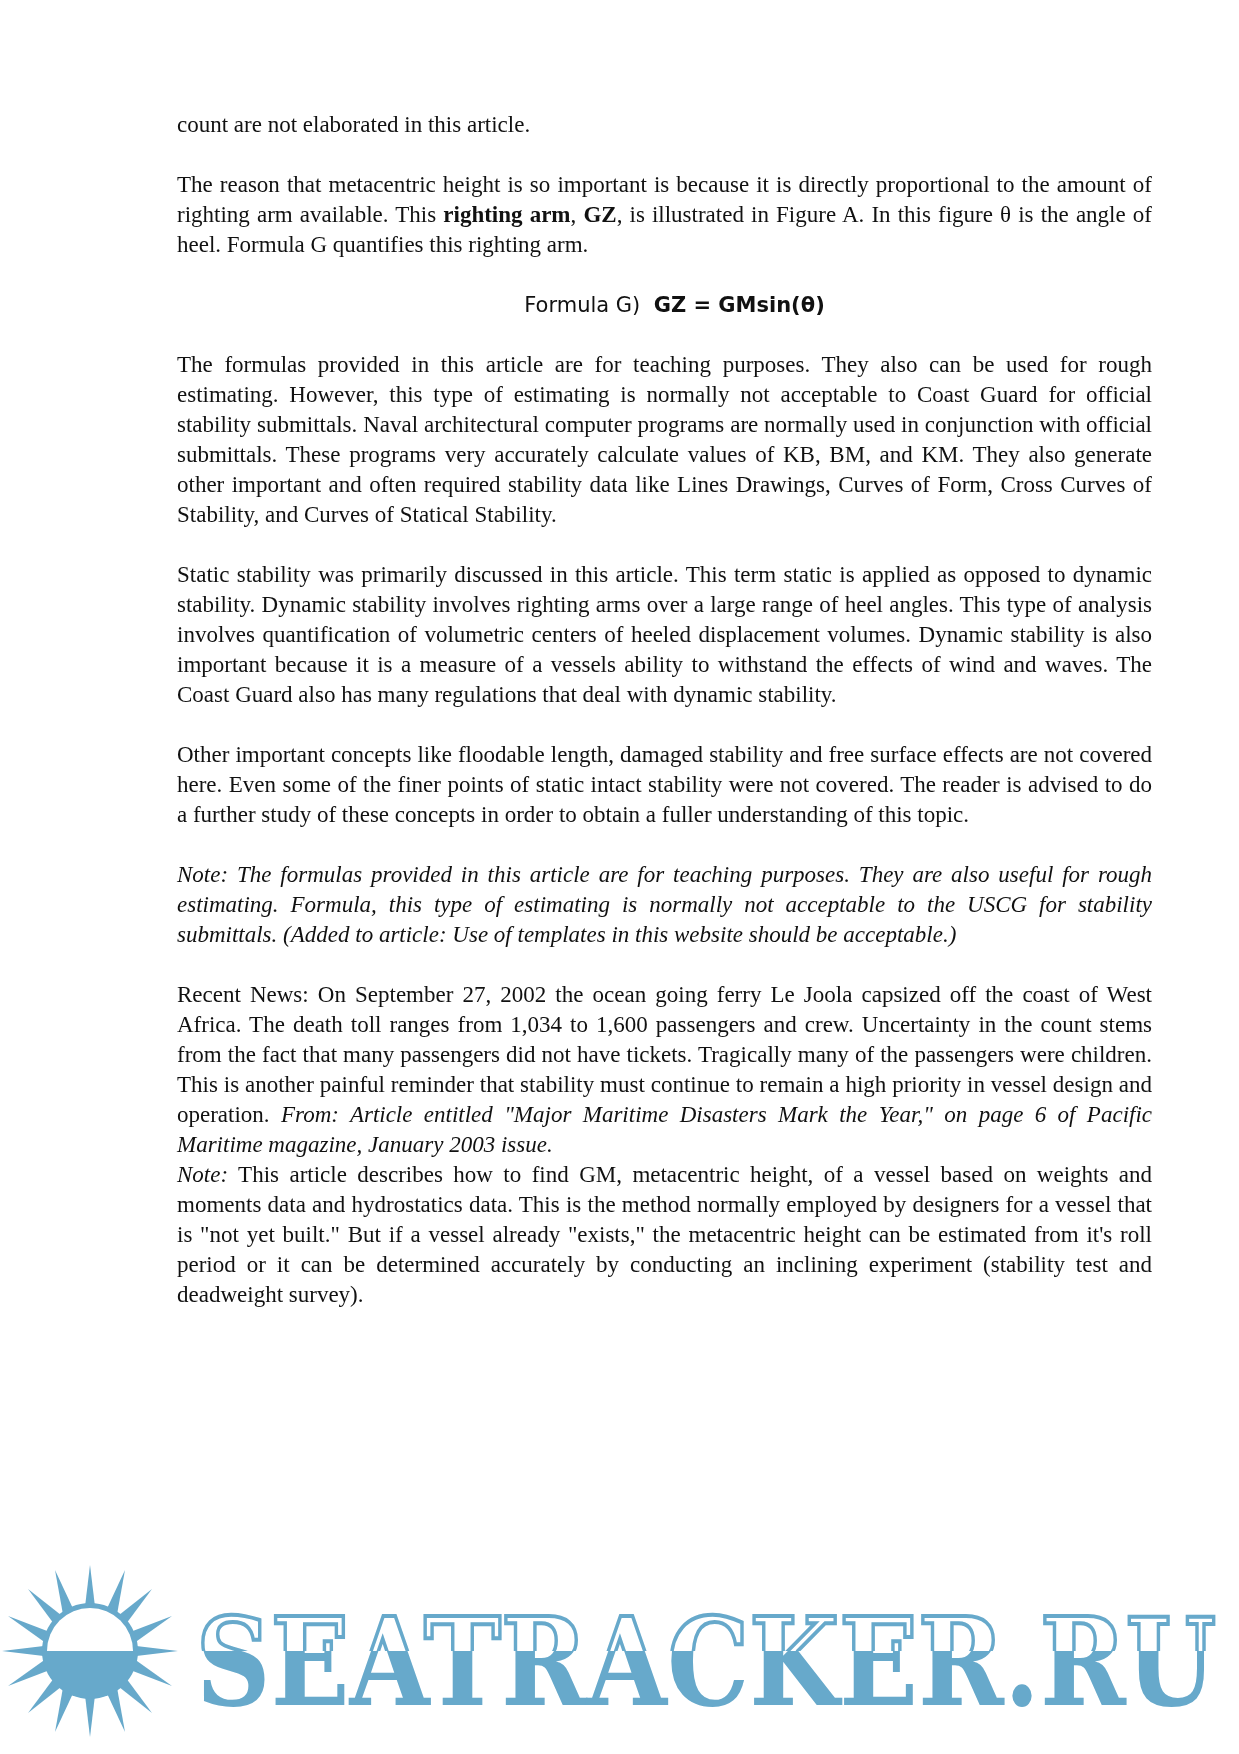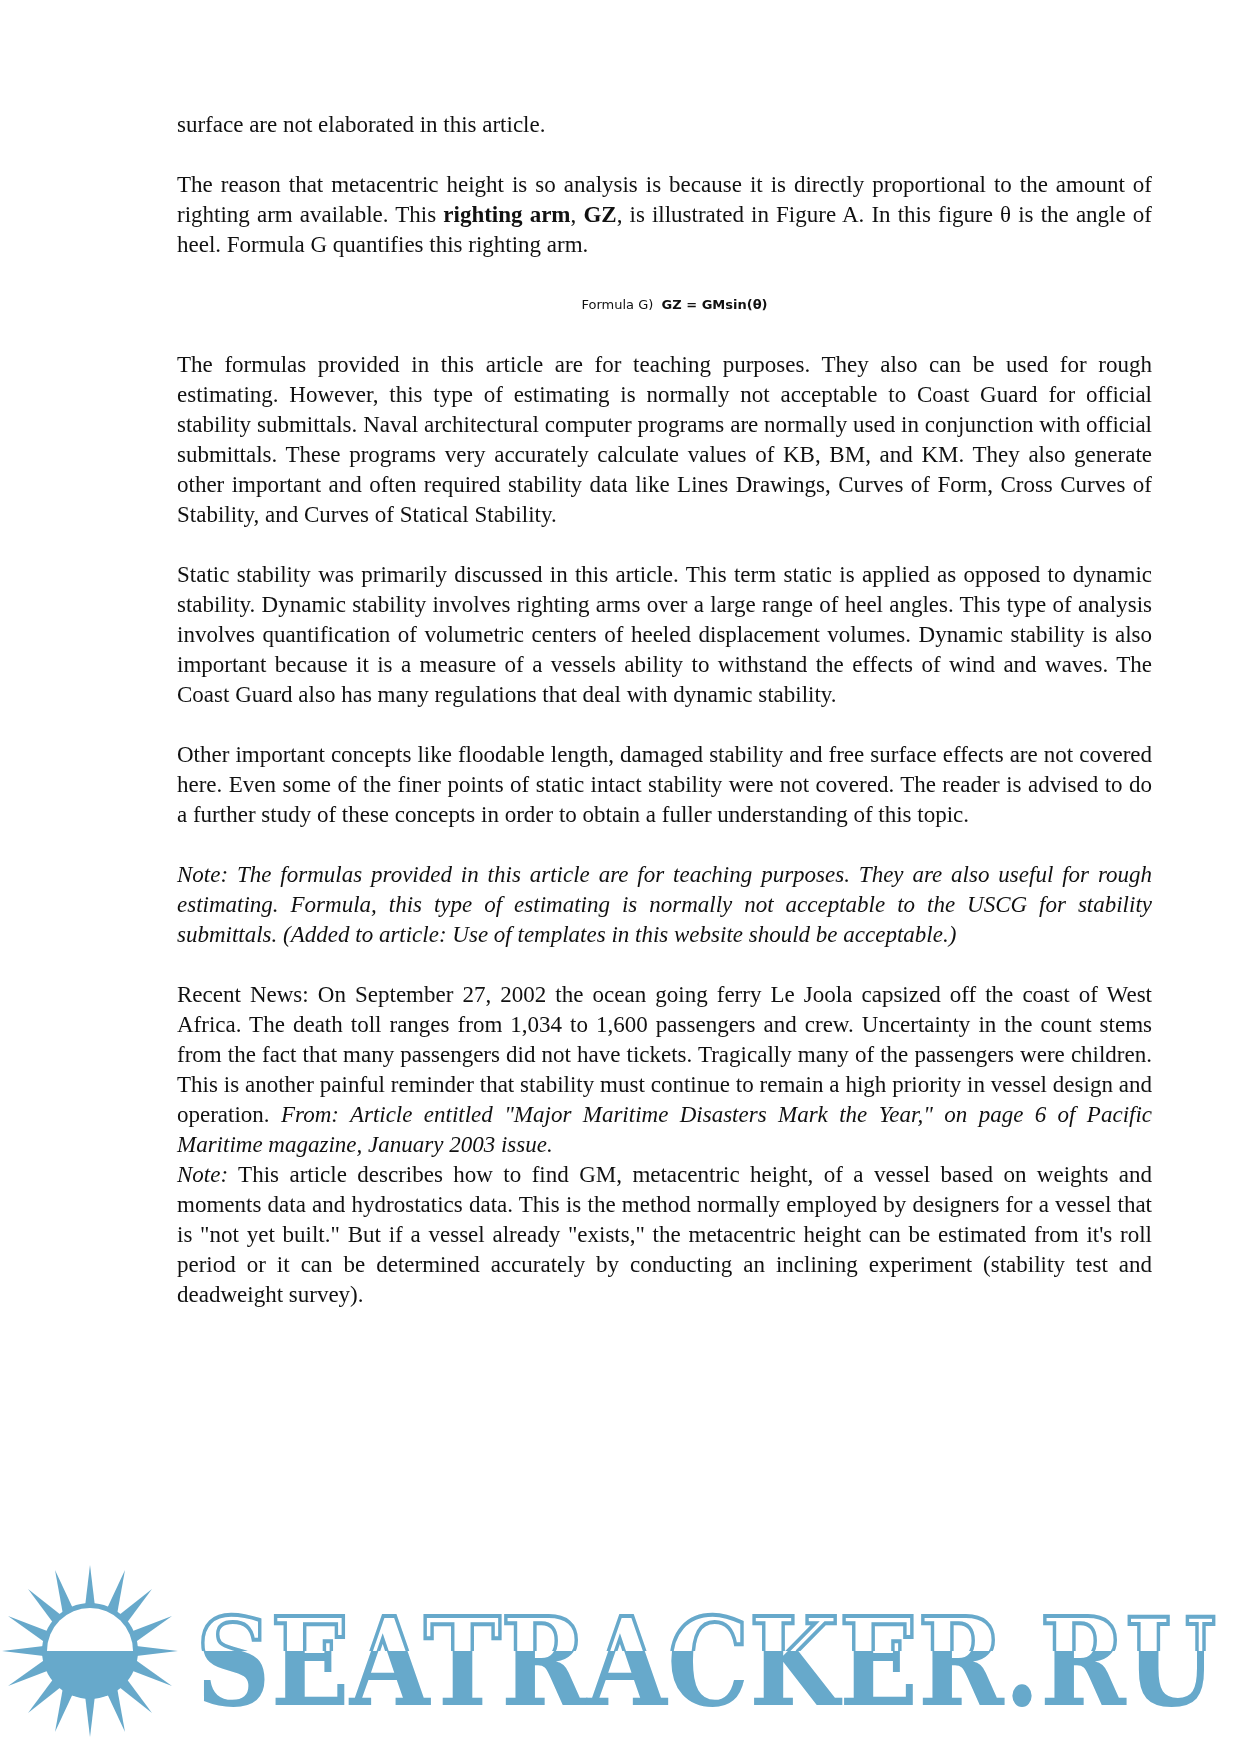--- a/index.html
+++ b/index.html
@@ -1,33 +1,33 @@
 <!DOCTYPE html>
 <html><head>
 <meta charset="utf-8">
 <style>
   html, body { margin: 0; padding: 0; background: #ffffff; }
   body { width: 1239px; height: 1754px; position: relative; overflow: hidden; }
   .page { position: absolute; left: 177px; top: 110px; width: 975px;
           font-family: "Liberation Serif", "DejaVu Serif", serif; font-size: 23px; line-height: 30px; color: #111; }
   .page p { margin: 0 0 30px 0; text-align: justify; }
-  .formula { text-align: center; font-family: "DejaVu Sans", "Liberation Sans", sans-serif; font-size: 13px;
+  .formula { text-align: center; font-family: "DejaVu Sans", "Liberation Sans", sans-serif; font-size: 21px;
              margin: 8px 0 30px 0; padding-left: 20px; line-height: 30px; }
   .formula b { font-weight: bold; }
   .it { font-style: italic; }
   .tight { margin-bottom: 0 !important; }
   .logo { position: absolute; left: 0; top: 1560px; width: 1239px; height: 184px; }
 </style>
 </head>
 <body>
 
 <div class="page">
-  <p>surface are not elaborated in this article.</p>
+  <p>count are not elaborated in this article.</p>
 
-  <p><span>The reason that metacentric height is so analysis is because it is directly proportional to the amount of righting arm available.  This </span><b>righting arm</b><span>, </span><b>GZ</b><span>, is illustrated in Figure A.  In this figure θ is the angle of heel.  Formula G quantifies this righting arm.</span></p>
+  <p><span>The reason that metacentric height is so important is because it is directly proportional to the amount of righting arm available.  This </span><b>righting arm</b><span>, </span><b>GZ</b><span>, is illustrated in Figure A.  In this figure θ is the angle of heel.  Formula G quantifies this righting arm.</span></p>
 
   <div class="formula"><span>Formula G)</span>&nbsp;&nbsp;<b>GZ = GMsin(θ)</b></div>
 
   <p>The formulas provided in this article are for teaching purposes.  They also can be used for rough estimating.  However, this type of estimating is normally not acceptable to Coast Guard for official stability submittals.  Naval architectural computer programs are normally used in conjunction with official submittals.  These programs very accurately calculate values of KB, BM, and KM.  They also generate other important and often required stability data like Lines Drawings, Curves of Form, Cross Curves of Stability, and Curves of Statical Stability.</p>
   <p>Static stability was primarily discussed in this article.  This term static is applied as opposed to dynamic stability.  Dynamic stability involves righting arms over a large range of heel angles.  This type of analysis involves quantification of volumetric centers of heeled displacement volumes.  Dynamic stability is also important because it is a measure of a vessels ability to withstand the effects of wind and waves. The Coast Guard also has many regulations that deal with dynamic stability.</p>
   <p>Other important concepts like floodable length, damaged stability and free surface effects are not covered here.  Even some of the finer points of static intact stability were not covered.  The reader is advised to do a further study of these concepts in order to obtain a fuller understanding of this topic.</p>
   <p class="it">Note:  The formulas provided in this article are for teaching purposes.  They are also useful for rough estimating.  Formula, this type of estimating is normally not acceptable to the USCG for stability submittals.  (Added to article: Use of templates in this website should be acceptable.)</p>
 
   <p class="tight"><span>Recent News: On September 27, 2002 the ocean going ferry Le Joola capsized off the coast of West Africa.  The death toll ranges from 1,034 to 1,600 passengers and crew.  Uncertainty in the count stems from the fact that many passengers did not have tickets.  Tragically many of the passengers were children.  This is another painful reminder that stability must continue to remain a high priority in vessel design and operation.  </span><span class="it">From: Article entitled "Major Maritime Disasters Mark the Year," on page 6 of Pacific Maritime magazine, January 2003 issue.</span></p>
   <p><span class="it">Note:</span><span> This article describes how to find GM, metacentric height, of a vessel based on weights and moments data and hydrostatics data.  This is the method normally employed by designers for a vessel that is "not yet built."  But if a vessel already "exists," the metacentric height can be estimated from it's roll period or it can be determined accurately by conducting an inclining experiment (stability test and deadweight survey).</span></p>

